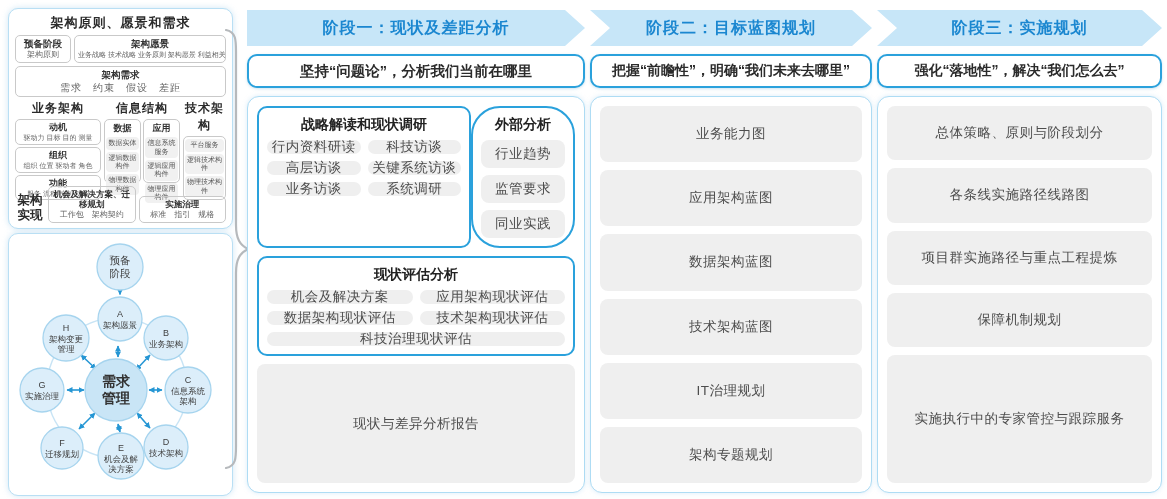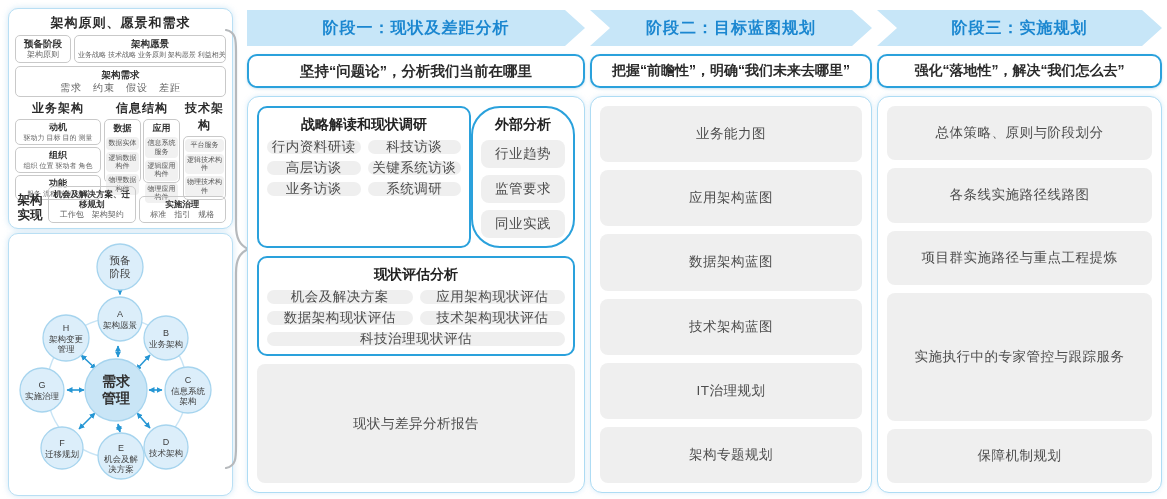--- a/index.html
+++ b/index.html
@@ -287,18 +287,18 @@
     </div>
   </div>
 
   <div class="band band-next" style="left:877px;width:285px">阶段三：实施规划</div>
   <div class="sub" style="left:877px;width:285px;font-size:14px">强化“落地性”，解决“我们怎么去”</div>
   <div class="cbox" style="left:877px;width:285px">
     <div class="list-col">
       <div class="chip">总体策略、原则与阶段划分</div>
       <div class="chip">各条线实施路径线路图</div>
       <div class="chip">项目群实施路径与重点工程提炼</div>
+      <div class="chip">保障机制规划</div>
       <div class="chip tall">实施执行中的专家管控与跟踪服务</div>
-      <div class="chip">保障机制规划</div>
     </div>
   </div>
 
 </div>
 
 </body></html>

